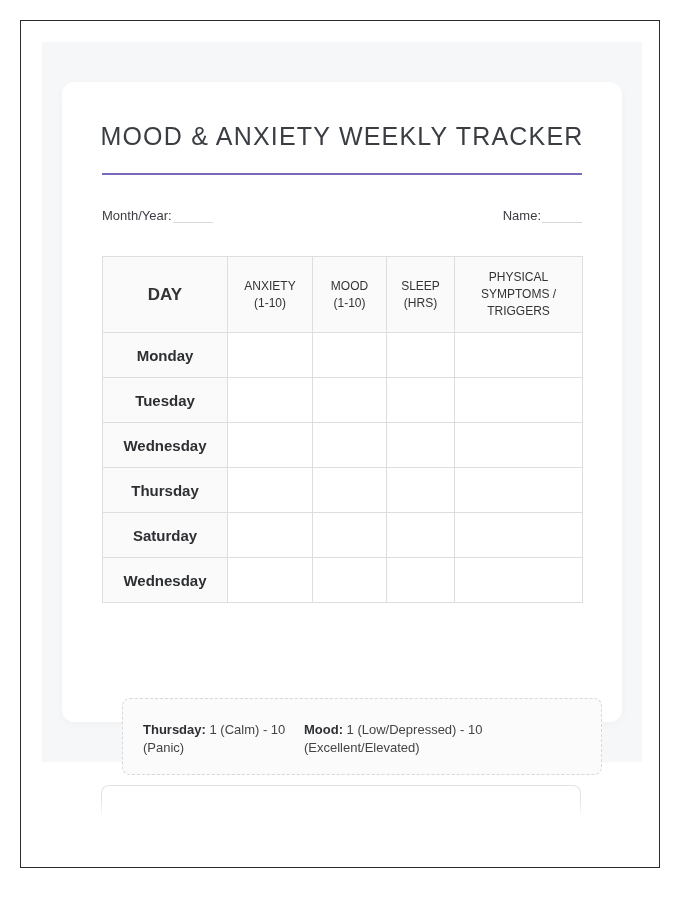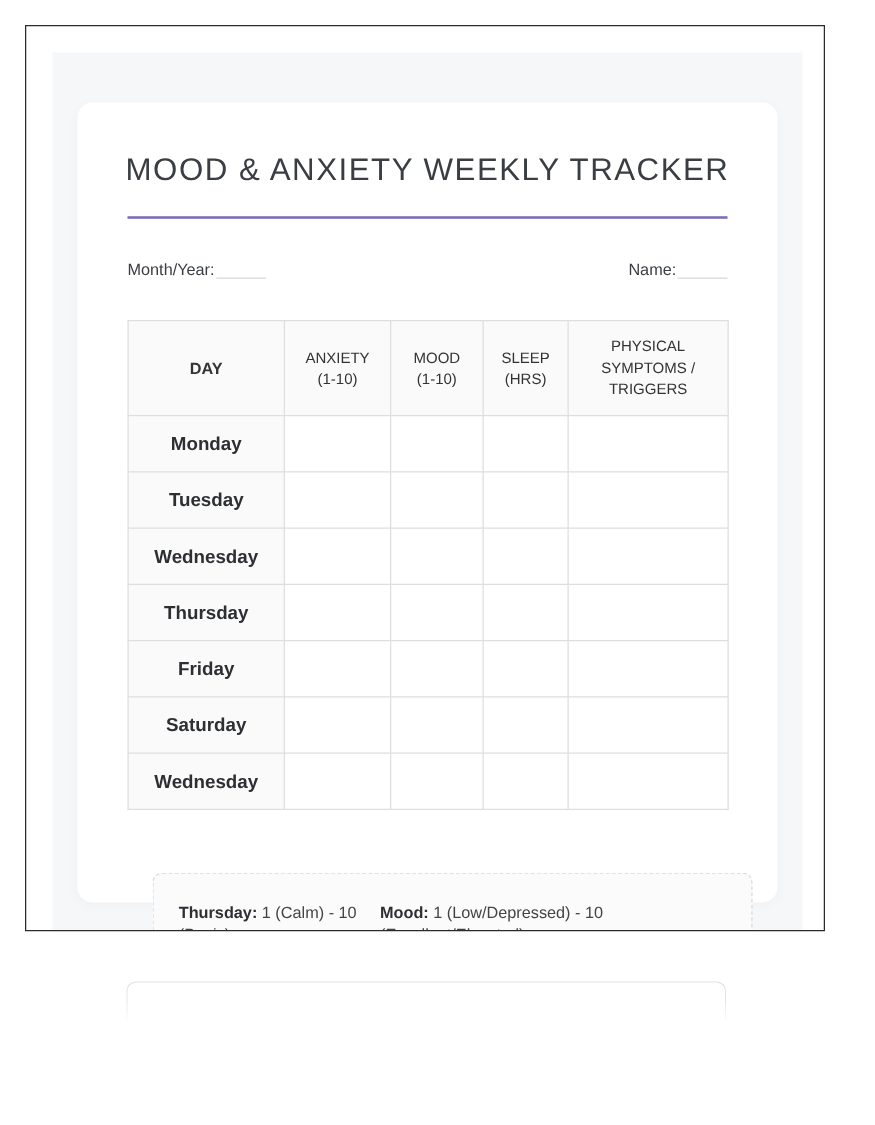--- a/index.html
+++ b/index.html
@@ -1,29 +1,29 @@
 <!DOCTYPE html>
 <html><head>
 <meta charset="utf-8">
 <style>
   html, body { margin:0; padding:0; background:#ffffff; }
   body { width:700px; height:900px; position:relative; overflow:hidden; font-family:"DejaVu Sans", sans-serif; color:#2d2f33; }
-  .frame { position:absolute; left:20px; top:20px; width:640px; height:725px; border:1px solid #2b2b2b; box-sizing:border-box; overflow:hidden; background:#fff; }
+  .frame { position:absolute; left:20px; top:20px; width:640px; height:848px; border:1px solid #2b2b2b; box-sizing:border-box; overflow:hidden; background:#fff; }
   .panel { position:absolute; left:21px; top:21px; width:600px; height:720px; background:#f6f7f9; }
   .card { position:absolute; left:20px; top:40px; width:560px; height:640px; background:#ffffff; border-radius:12px; box-shadow:0 2px 10px rgba(0,0,0,0.03); }
   .title { position:absolute; left:0; top:40px; width:560px; text-align:center; font-family:"Liberation Sans", sans-serif; font-weight:normal; font-size:25px; letter-spacing:1.2px; color:#3a3d42; margin:0; }
   .title-rule { position:absolute; left:40px; top:91px; width:480px; height:2px; background:#7b68b6; }
   .field { position:absolute; top:126px; font-size:13px; color:#3a3d42; font-family:"Liberation Sans", sans-serif;text-align:right; }
   .field .blank { display:inline-block; width:40px; border-bottom:1px solid #d8d8d8; vertical-align:bottom; height:12px; margin-left:1px; }
   .field-month { left:40px; }
   .field-name { right:40px; }
   table.tracker { position:absolute; left:40px; top:174px; width:480px; border-collapse:collapse; table-layout:fixed; font-family:"Liberation Sans", sans-serif; }
   table.tracker th, table.tracker td { border:1px solid #dedede; text-align:center; vertical-align:middle; padding:0; }
   table.tracker th { height:75px; background:#fafafa; font-weight:normal; font-size:12px; color:#333; line-height:17px; }
-  table.tracker th.day-col { font-weight:bold; font-size:13px; }
+  table.tracker th.day-col { font-weight:bold; font-size:17px; }
   table.tracker td { height:44px; background:#ffffff;margin-left:19px; }
   table.tracker td.day { background:#fafafa; font-weight:bold; font-size:15px; color:#2d2f33; }
   .legend { position:absolute; left:80px; top:656px; width:480px; height:77px; box-sizing:border-box; border:1px dashed #d8d8d8; border-radius:8px; background:#fbfbfb; font-size:13px; font-family:"Liberation Sans", sans-serif; color:#444; }
   .legend .item { position:absolute; top:22px; line-height:18px; }
   .legend .item b { color:#2d2f33; }
   .legend .item-anx { left:20px; width:150px; }
   .legend .item-mood { left:181px; width:200px; }
   .next-box { position:absolute; left:101px; top:785px; width:480px; height:40px; box-sizing:border-box; border:1px solid #e3e3e3; border-bottom:none; border-radius:8px 8px 0 0; background:#fff; }
   .next-fade { position:absolute; left:95px; top:800px; width:495px; height:30px; background:linear-gradient(to bottom, rgba(255,255,255,0), #ffffff 60%); }
 </style>
@@ -83,27 +83,20 @@
             <td></td>
           </tr>
           <tr>
             <td class="day">Thursday</td>
             <td></td>
             <td></td>
             <td></td>
             <td></td>
           </tr>
           <tr>
-            <td class="day">Friday</td>
-            <td></td>
-            <td></td>
-            <td></td>
-            <td></td>
-          </tr>
-          <tr>
             <td class="day">Saturday</td>
             <td></td>
             <td></td>
             <td></td>
             <td></td>
           </tr>
           <tr>
             <td class="day">Wednesday</td>
             <td></td>
             <td></td>

